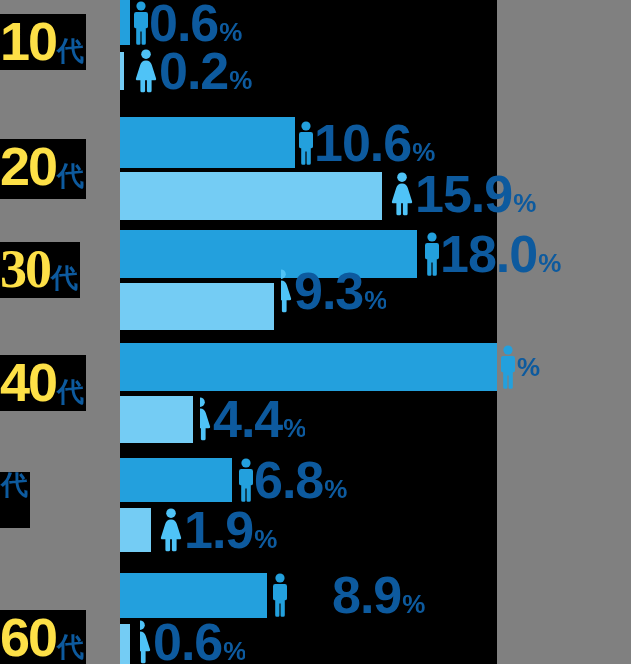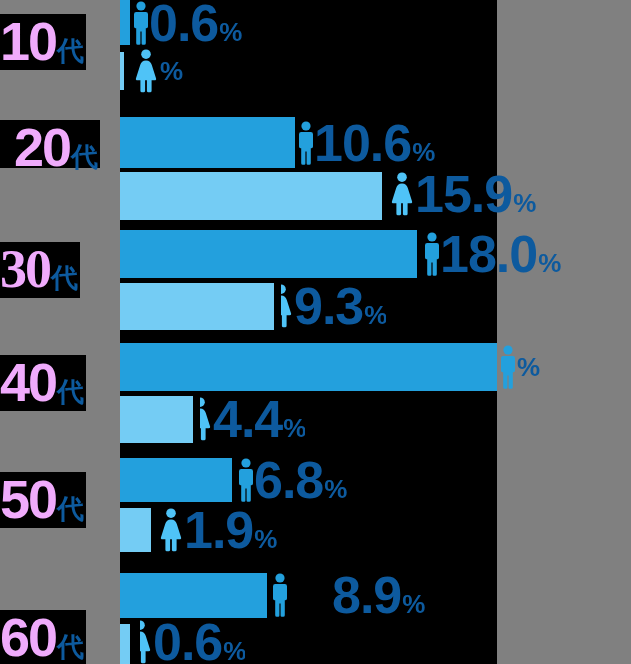--- a/index.html
+++ b/index.html
@@ -41,21 +41,21 @@
     line-height: 1;
     white-space: nowrap;
     padding: 0 2px 0 0;
     display: flex;
     align-items: baseline;
   }
   .age-num {
     font-size: 54px;
     font-weight: bold;
     letter-spacing: -2px;
-    color: #f0abfc;
+    color: #fde047;
   }
   .age-unit {
     font-size: 27px;
     font-weight: bold;
     color: #0D5A9E;
     margin-left: 1px;
   }
 
   
   .bar {
@@ -114,25 +114,26 @@
     </span>
   </div>
 
   <div class="bar female" style="top:52px;height:38px;width:4px;"></div>
   <div class="value-group" style="left:133px;top:48px;height:46px;">
     <svg class="icon female" width="26" height="44" viewBox="0 0 26 44">
       <circle cx="13" cy="5.2" r="4.8"></circle>
       <path d="M13 11.6 c3.2 0 5 1.9 5.8 4.4 l4.2 13.2 a1.6 1.6 0 0 1 -1.5 2.1 h-2.9 v10.4 a1.5 1.5 0 0 1 -1.5 1.5 h-2.1 a1.1 1.1 0 0 1 -1.1 -1.1 v-10.8 h-1.8 v10.8 a1.1 1.1 0 0 1 -1.1 1.1 h-2.1 a1.5 1.5 0 0 1 -1.5 -1.5 v-10.4 h-2.9 a1.6 1.6 0 0 1 -1.5 -2.1 l4.2 -13.2 c0.8 -2.5 2.6 -4.4 5.8 -4.4 z"></path>
     </svg>
     <span class="pct">
-        <span class="sym">%</span>
-    </span>
-  </div>
-
-  <div class="age-label" style="top:120px;height:48px;padding-left:14px;">
+      <span class="num">0.2</span>
+        <span class="sym">%</span>
+    </span>
+  </div>
+
+  <div class="age-label" style="top:139px;height:60px;">
     <span class="age-num">20</span>
       <span class="age-unit">代</span>
   </div>
 
   <div class="bar male" style="top:117px;height:51px;width:175px;"></div>
   <div class="value-group" style="left:298px;top:117px;height:51px;">
     <svg class="icon male" width="16" height="44" viewBox="0 0 16 44">
       <circle cx="8" cy="5" r="4.6"></circle>
       <path d="M3.2 11 h9.6 a2.2 2.2 0 0 1 2.2 2.2 v12.4 a1.6 1.6 0 0 1 -1.6 1.6 h-0.6 v15 a1.6 1.6 0 0 1 -1.6 1.6 h-1.4 a1.2 1.2 0 0 1 -1.2 -1.2 v-12 h-1.2 v12 a1.2 1.2 0 0 1 -1.2 1.2 h-1.4 a1.6 1.6 0 0 1 -1.6 -1.6 v-15 h-0.6 a1.6 1.6 0 0 1 -1.6 -1.6 v-12.4 a2.2 2.2 0 0 1 2.2 -2.2 z"></path>
     </svg>
@@ -165,21 +166,21 @@
       <circle cx="8" cy="5" r="4.6"></circle>
       <path d="M3.2 11 h9.6 a2.2 2.2 0 0 1 2.2 2.2 v12.4 a1.6 1.6 0 0 1 -1.6 1.6 h-0.6 v15 a1.6 1.6 0 0 1 -1.6 1.6 h-1.4 a1.2 1.2 0 0 1 -1.2 -1.2 v-12 h-1.2 v12 a1.2 1.2 0 0 1 -1.2 1.2 h-1.4 a1.6 1.6 0 0 1 -1.6 -1.6 v-15 h-0.6 a1.6 1.6 0 0 1 -1.6 -1.6 v-12.4 a2.2 2.2 0 0 1 2.2 -2.2 z"></path>
     </svg>
     <span class="pct">
       <span class="num">18.0</span>
         <span class="sym">%</span>
     </span>
   </div>
 
   <div class="bar female" style="top:283px;height:47px;width:154px;"></div>
-  <div class="value-group" style="left:281px;top:281px;height:50px;overflow:hidden;">
+  <div class="value-group" style="left:281px;top:266px;height:50px;overflow:hidden;">
     <svg class="icon female" width="26" height="44" viewBox="0 0 26 44" style="margin-left:-13px;">
       <circle cx="13" cy="5.2" r="4.8"></circle>
       <path d="M13 11.6 c3.2 0 5 1.9 5.8 4.4 l4.2 13.2 a1.6 1.6 0 0 1 -1.5 2.1 h-2.9 v10.4 a1.5 1.5 0 0 1 -1.5 1.5 h-2.1 a1.1 1.1 0 0 1 -1.1 -1.1 v-10.8 h-1.8 v10.8 a1.1 1.1 0 0 1 -1.1 1.1 h-2.1 a1.5 1.5 0 0 1 -1.5 -1.5 v-10.4 h-2.9 a1.6 1.6 0 0 1 -1.5 -2.1 l4.2 -13.2 c0.8 -2.5 2.6 -4.4 5.8 -4.4 z"></path>
     </svg>
     <span class="pct">
       <span class="num">9.3</span>
         <span class="sym">%</span>
     </span>
   </div>
 
@@ -205,21 +206,20 @@
       <circle cx="13" cy="5.2" r="4.8"></circle>
       <path d="M13 11.6 c3.2 0 5 1.9 5.8 4.4 l4.2 13.2 a1.6 1.6 0 0 1 -1.5 2.1 h-2.9 v10.4 a1.5 1.5 0 0 1 -1.5 1.5 h-2.1 a1.1 1.1 0 0 1 -1.1 -1.1 v-10.8 h-1.8 v10.8 a1.1 1.1 0 0 1 -1.1 1.1 h-2.1 a1.5 1.5 0 0 1 -1.5 -1.5 v-10.4 h-2.9 a1.6 1.6 0 0 1 -1.5 -2.1 l4.2 -13.2 c0.8 -2.5 2.6 -4.4 5.8 -4.4 z"></path>
     </svg>
     <span class="pct">
       <span class="num">4.4</span>
         <span class="sym">%</span>
     </span>
   </div>
 
   <div class="age-label" style="top:472px;height:56px;">
-    <span class="age-num">50</span>
       <span class="age-unit">代</span>
   </div>
 
   <div class="bar male" style="top:458px;height:44px;width:112px;"></div>
   <div class="value-group" style="left:238px;top:456px;height:48px;">
     <svg class="icon male" width="16" height="44" viewBox="0 0 16 44">
       <circle cx="8" cy="5" r="4.6"></circle>
       <path d="M3.2 11 h9.6 a2.2 2.2 0 0 1 2.2 2.2 v12.4 a1.6 1.6 0 0 1 -1.6 1.6 h-0.6 v15 a1.6 1.6 0 0 1 -1.6 1.6 h-1.4 a1.2 1.2 0 0 1 -1.2 -1.2 v-12 h-1.2 v12 a1.2 1.2 0 0 1 -1.2 1.2 h-1.4 a1.6 1.6 0 0 1 -1.6 -1.6 v-15 h-0.6 a1.6 1.6 0 0 1 -1.6 -1.6 v-12.4 a2.2 2.2 0 0 1 2.2 -2.2 z"></path>
     </svg>
     <span class="pct">

